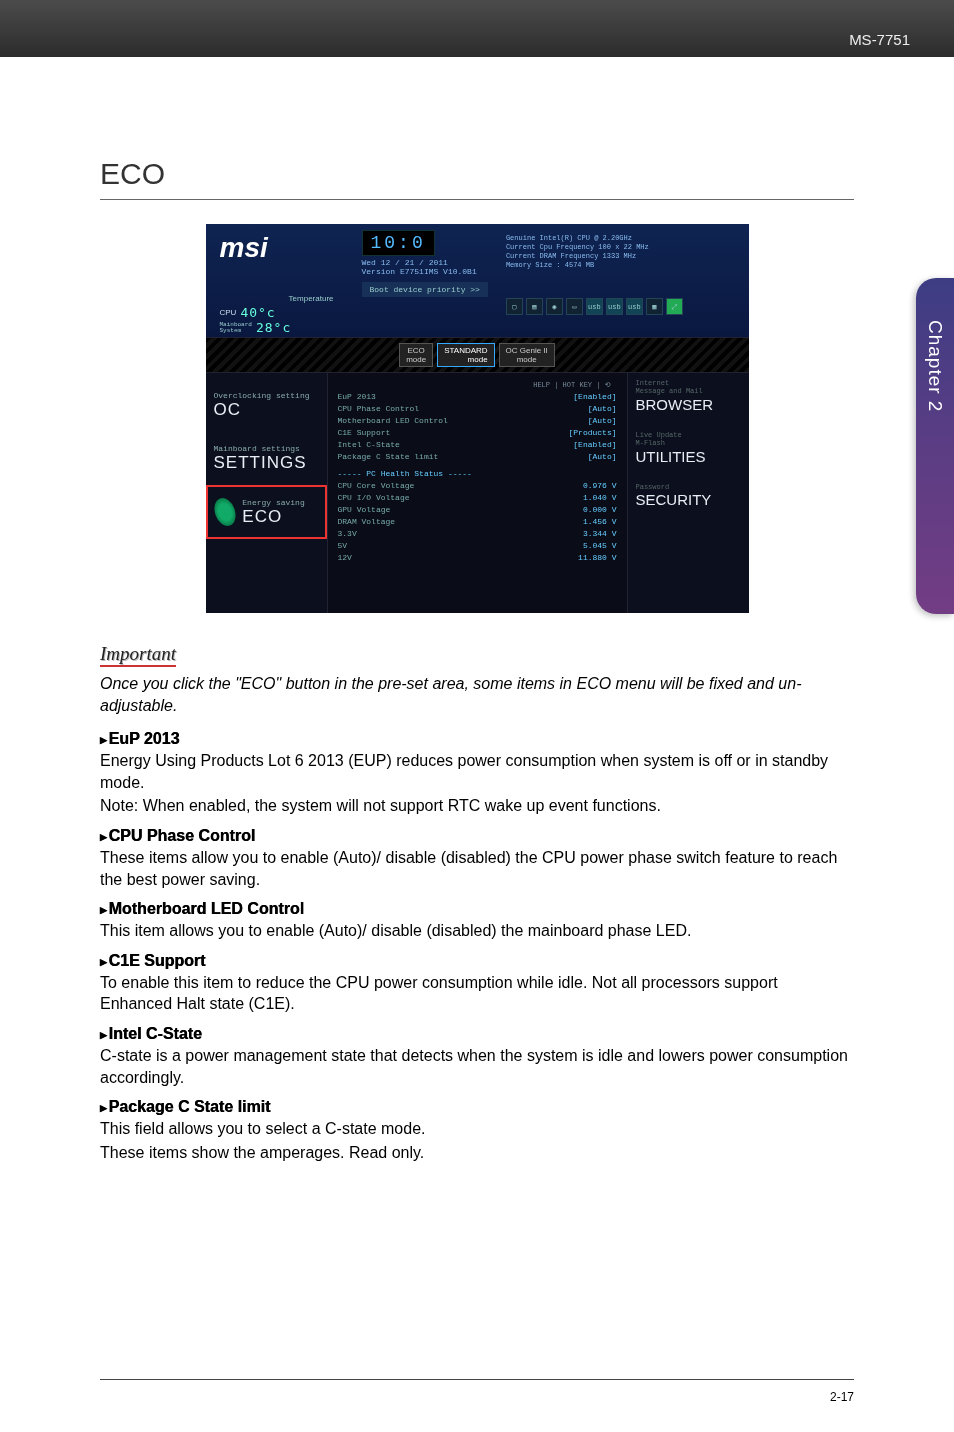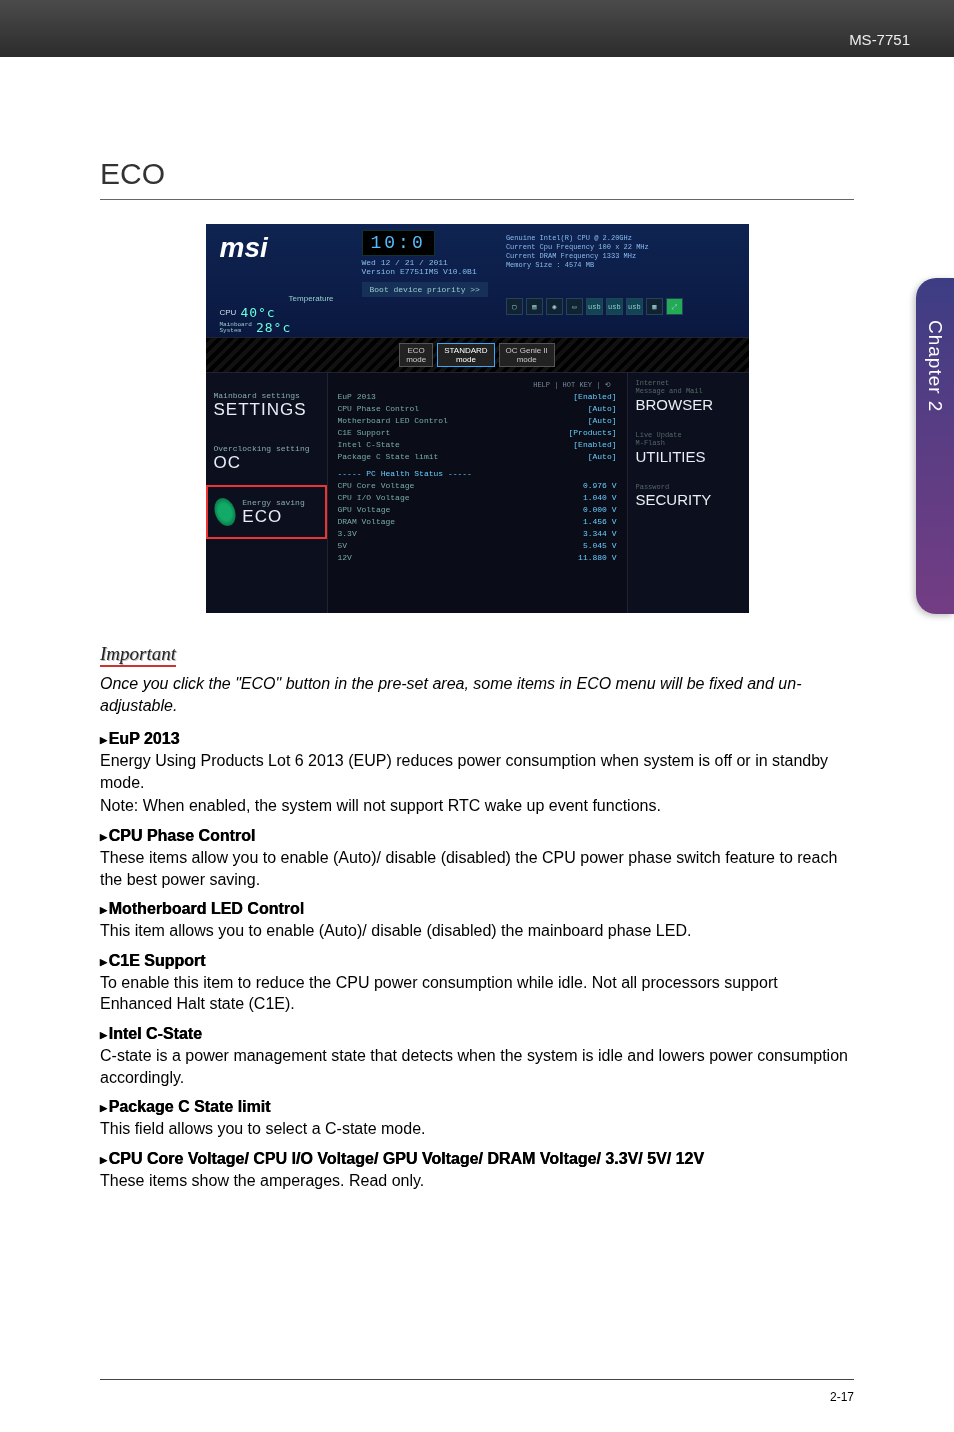--- a/index.html
+++ b/index.html
@@ -111,35 +111,35 @@
           <div class="boot-ic usb">usb</div>
           <div class="boot-ic">▦</div>
           <div class="boot-ic" style="background:#2a5">⤢</div>
         </div>
       </div>
     </div>
 
     <div class="tabbar">
       <div class="tab" style="white-space:pre;text-align:center">ECO
 mode</div>
-      <div class="tab active" style="white-space:pre;text-align:center">STANDARD
+      <div class="tab active" style="white-space:pre;text-align:right">STANDARD
 mode</div>
       <div class="tab" style="white-space:pre;text-align:center">OC Genie II
 mode</div>
     </div>
 
     <div class="bios-body">
       <div class="nav-col">
         <div class="nav-item">
+          <span>Overclocking setting</span>
+          <span class="big">OC</span>
+        </div>
+        <div class="nav-item">
           <span>Mainboard settings</span>
           <span class="big">SETTINGS</span>
-        </div>
-        <div class="nav-item">
-          <span>Overclocking setting</span>
-          <span class="big">OC</span>
         </div>
         <div class="nav-item eco">
           <span class="leaf"></span>
           <div style="display:inline-block;vertical-align:middle">
             <span>Energy saving</span>
             <span class="big">ECO</span>
           </div>
         </div>
       </div>
 
@@ -233,19 +233,18 @@
       <div class="item-h">CPU Phase Control</div>
       <p class="item-p">These items allow you to enable (Auto)/ disable (disabled) the CPU power phase switch feature to reach the best power saving.</p>
       <div class="item-h">Motherboard LED Control</div>
       <p class="item-p">This item allows you to enable (Auto)/ disable (disabled) the mainboard phase LED.</p>
       <div class="item-h">C1E Support</div>
       <p class="item-p">To enable this item to reduce the CPU power consumption while idle. Not all processors support Enhanced Halt state (C1E).</p>
       <div class="item-h">Intel C-State</div>
       <p class="item-p">C-state is a power management state that detects when the system is idle and lowers power consumption accordingly.</p>
       <div class="item-h">Package C State limit</div>
       <p class="item-p">This field allows you to select a C-state mode.</p>
-      <div class="item-h">CPU Core Voltage/ CPU I/O Voltage/ GPU Voltage/ DRAM Voltage/ 3.3V/ 5V/ 12V</div>
       <p class="item-p">These items show the amperages. Read only.</p>
     </div>
 </div>
 
 <div class="footer"></div>
 <div class="pgnum">2-17</div>
 
 </body></html>

